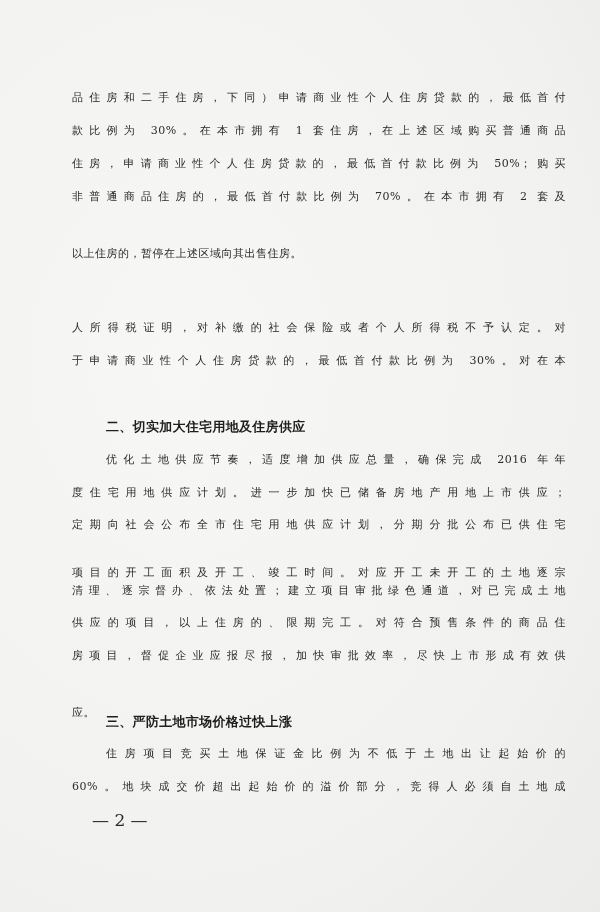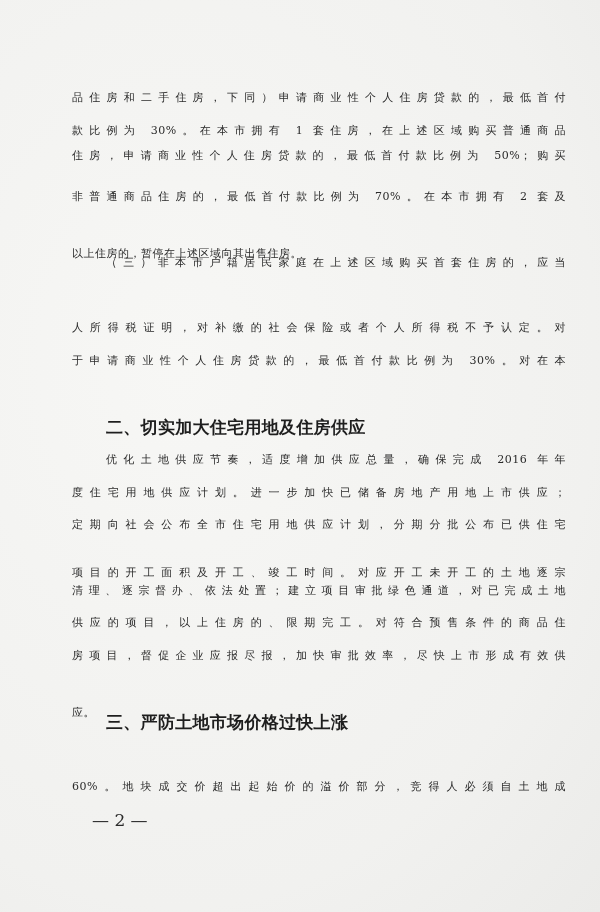--- a/index.html
+++ b/index.html
@@ -16,47 +16,47 @@
     position:absolute; left:72px; width:494px;
     font-size:11px; line-height:24px; height:24px;
     white-space:nowrap; text-align:justify; text-align-last:justify;
     letter-spacing:0.5px;
   }
   .line.indent { left:106px; width:460px; }
   .line.last { text-align-last:left; width:auto;margin-top:24px; }
   .heading {
     position:absolute; left:106px;
     font-family: "DejaVu Sans", "Liberation Sans", sans-serif;
-    font-weight:bold; font-size:17px; line-height:24px; letter-spacing:0.3px;
+    font-weight:bold; font-size:13px; line-height:24px; letter-spacing:0.3px;
     color:#1e1e1e;
   }
   .pagenum { position:absolute; left:92px; top:808px; font-size:17px; line-height:24px; color:#2a2a2a; }
 </style>
 </head>
 <body>
 
 <div class="page">
 
   <div class="line" style="top:86px">品住房和二手住房，下同）申请商业性个人住房贷款的，最低首付</div>
   <div class="line" style="top:119px">款比例为 30%。在本市拥有 1 套住房，在上述区域购买普通商品</div>
-  <div class="line" style="top:144px">住房，申请商业性个人住房贷款的，最低首付款比例为 50%；购买</div>
+  <div class="line" style="top:152px">住房，申请商业性个人住房贷款的，最低首付款比例为 50%；购买</div>
   <div class="line" style="top:185px">非普通商品住房的，最低首付款比例为 70%。在本市拥有 2 套及</div>
   <div class="line last" style="top:218px">以上住房的，暂停在上述区域向其出售住房。</div>
 
-  <div class="line indent" style="top:251px">（三）非本市户籍居民家庭在上述区域购买首套住房的，应当</div>
   <div class="line" style="top:316px">人所得税证明，对补缴的社会保险或者个人所得税不予认定。对</div>
   <div class="line" style="top:349px">于申请商业性个人住房贷款的，最低首付款比例为 30%。对在本</div>
 
   <div class="heading" style="top:415px">二、切实加大住宅用地及住房供应</div>
   <div class="line indent" style="top:448px">优化土地供应节奏，适度增加供应总量，确保完成 2016 年年</div>
   <div class="line" style="top:481px">度住宅用地供应计划。进一步加快已储备房地产用地上市供应；</div>
   <div class="line" style="top:513px">定期向社会公布全市住宅用地供应计划，分期分批公布已供住宅</div>
   <div class="line" style="top:561px">项目的开工面积及开工、竣工时间。对应开工未开工的土地逐宗</div>
   <div class="line" style="top:579px">清理、逐宗督办、依法处置；建立项目审批绿色通道，对已完成土地</div>
   <div class="line" style="top:611px">供应的项目，以上住房的、限期完工。对符合预售条件的商品住</div>
   <div class="line" style="top:644px">房项目，督促企业应报尽报，加快审批效率，尽快上市形成有效供</div>
   <div class="line last" style="top:677px">应。</div>
 
   <div class="heading" style="top:710px">三、严防土地市场价格过快上涨</div>
+  <div class="line indent" style="top:742px">住房项目竞买土地保证金比例为不低于土地出让起始价的</div>
   <div class="line" style="top:775px">60%。地块成交价超出起始价的溢价部分，竞得人必须自土地成</div>
 
   <div class="pagenum">— 2 —</div>
 </div>
 
 </body></html>

